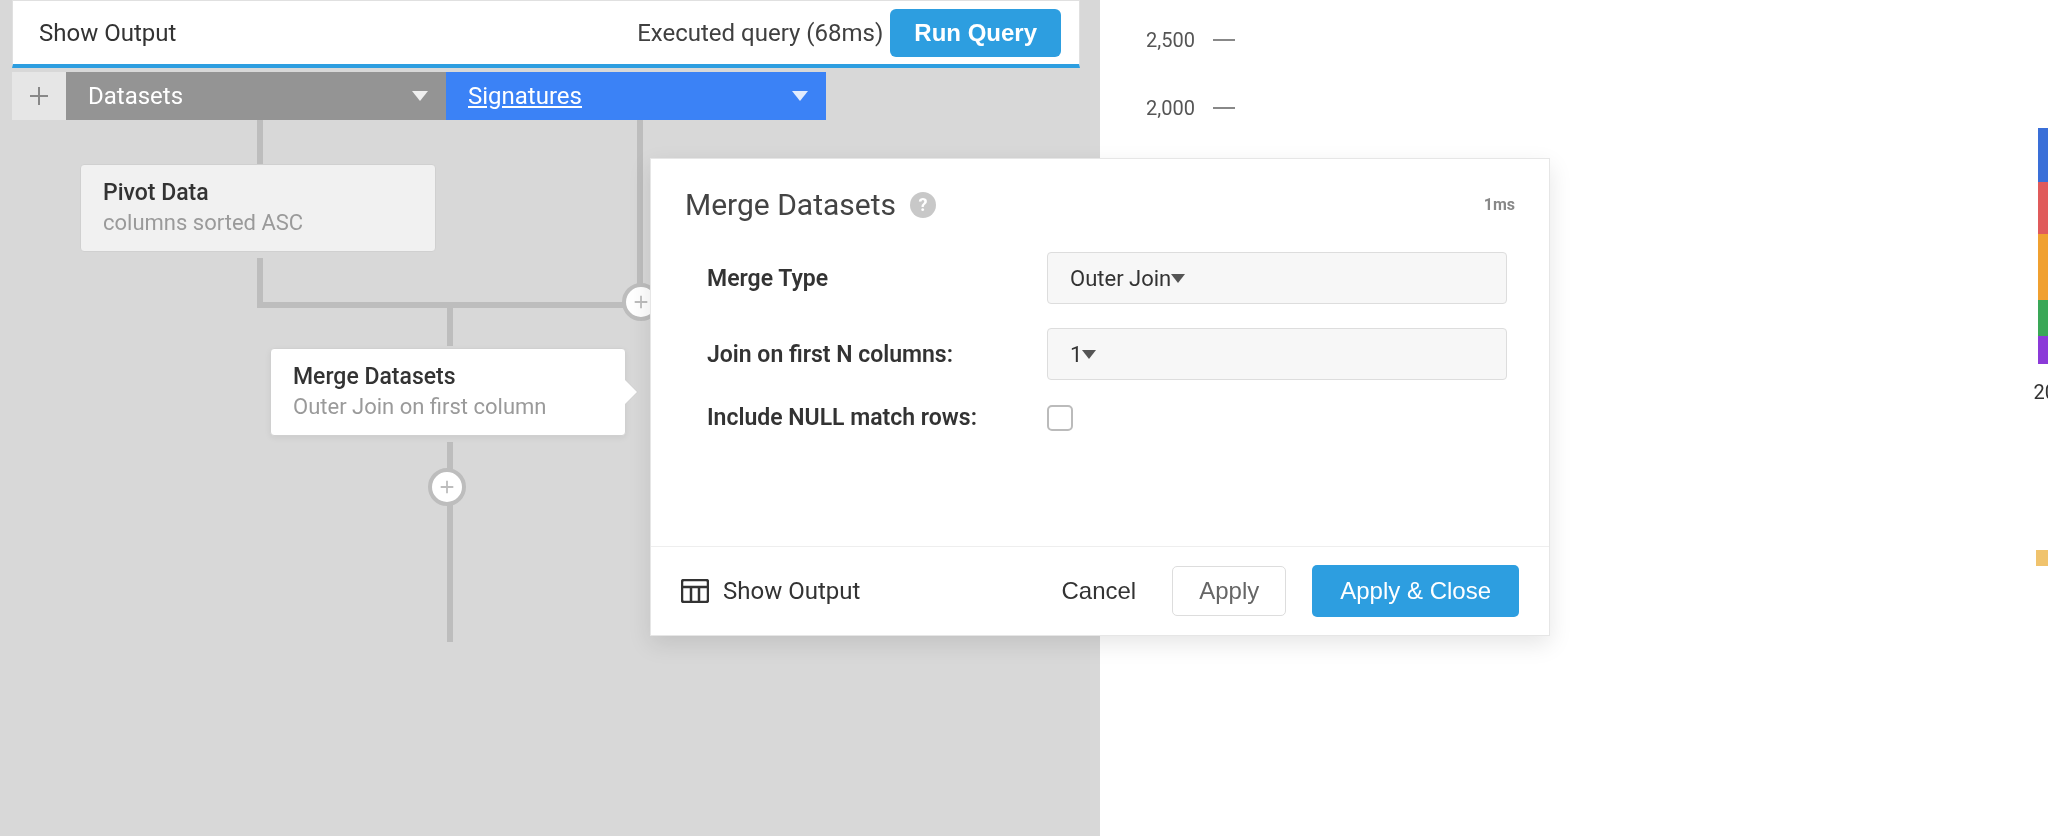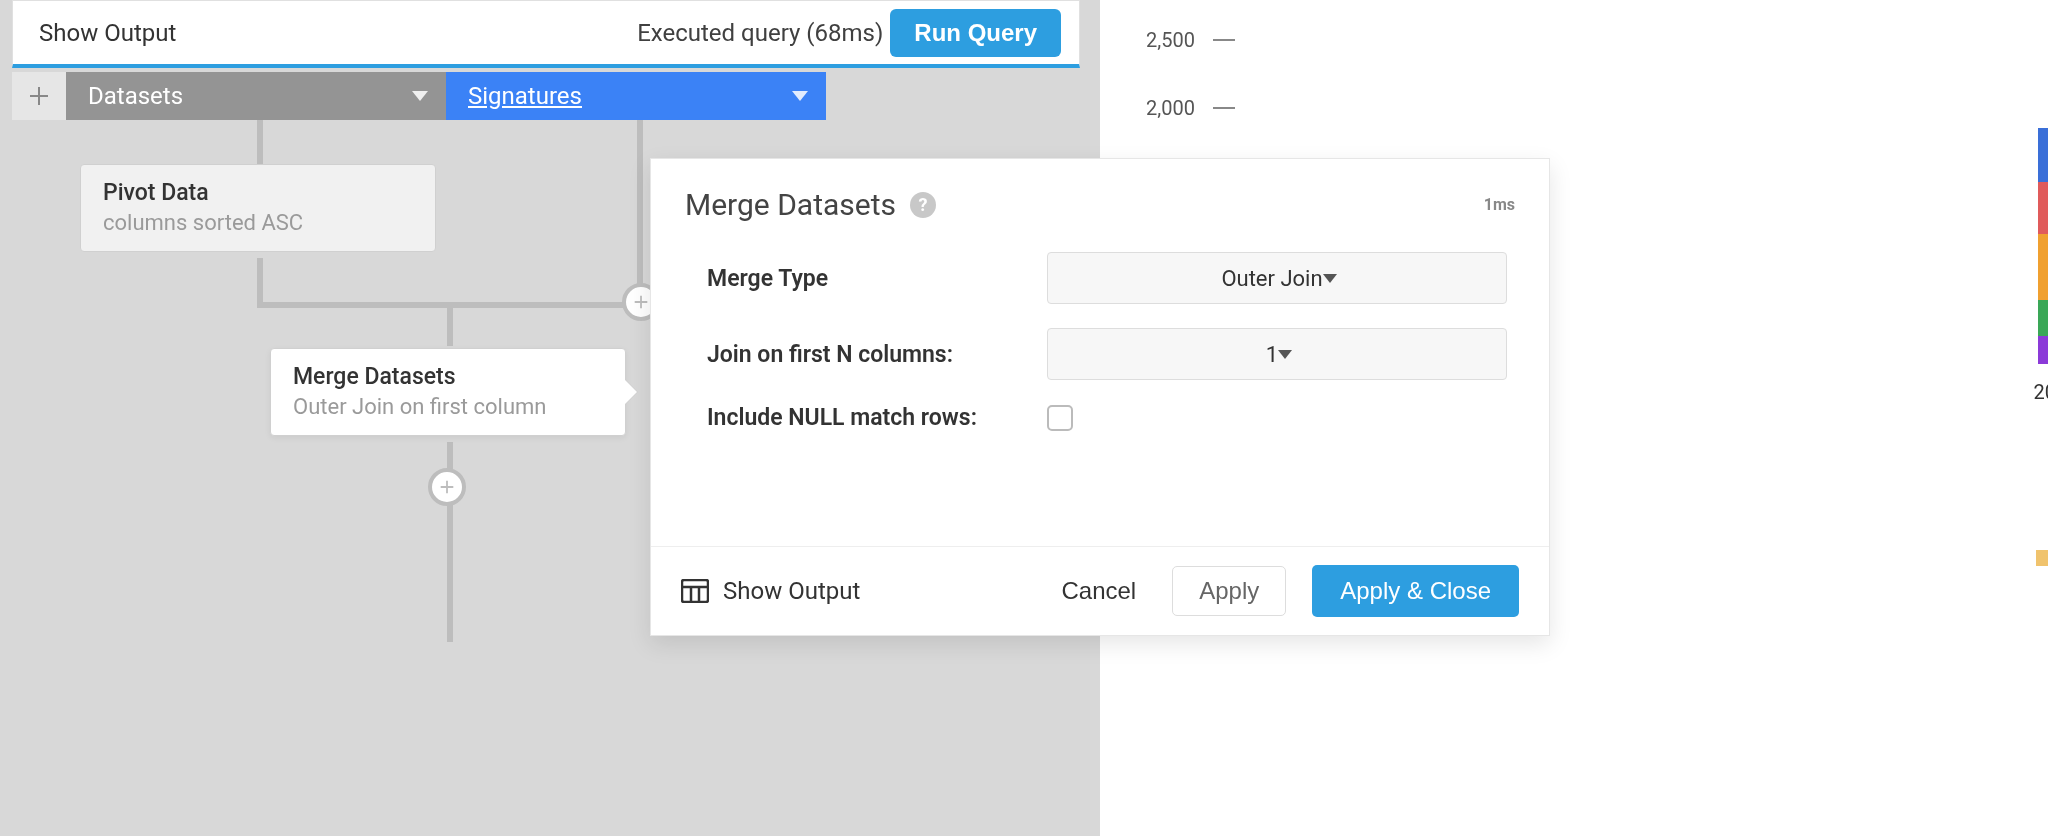--- a/index.html
+++ b/index.html
@@ -167,21 +167,21 @@
   .detail-row {
     display: flex; align-items: center;
   }
   .detail-row .lbl {
     width: 340px; font-size: 23px; font-weight: 600; color: #333;
   }
   .select-box {
     flex: 1; height: 52px;
     border: 1px solid #ddd; border-radius: 4px;
     background: #f7f7f7;
-    display: flex; align-items: center; justify-content: center;
+    display: flex; align-items: center; justify-content: flex-start;
     padding: 0 18px 0 22px;
     font-size: 22px; color: #333; cursor: pointer;
   }
   .select-box .arrow {
     width: 0; height: 0;
     border-left: 7px solid transparent;
     border-right: 7px solid transparent;
     border-top: 9px solid #555;
   }
   .checkbox {

